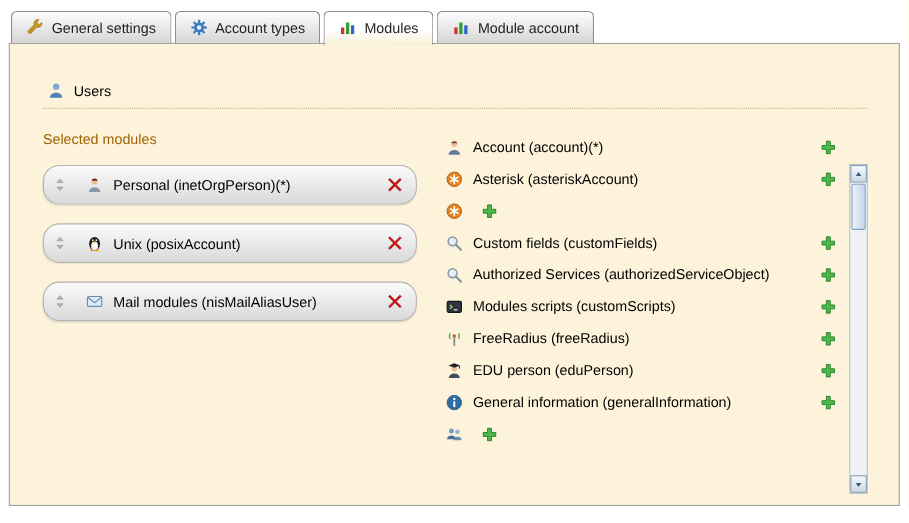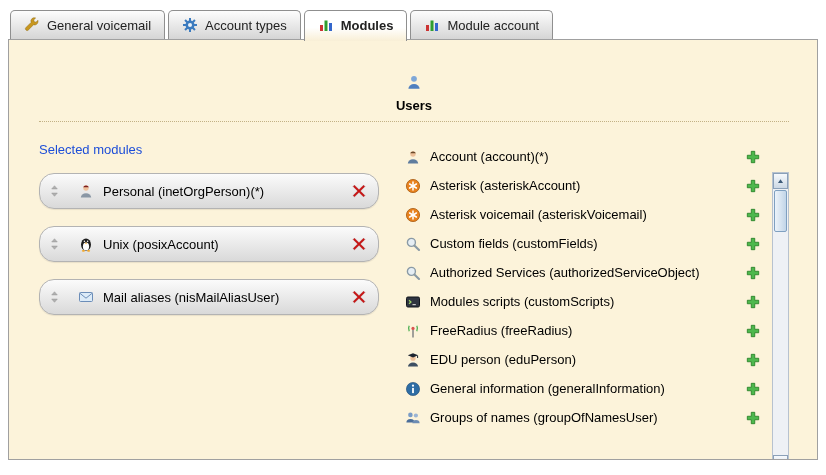--- a/index.html
+++ b/index.html
@@ -11,37 +11,37 @@
   .tabs{display:flex;align-items:flex-end;padding:10px 0 0 10px;position:relative;z-index:2;}
   .tab{
     display:flex;align-items:center;gap:7px;
     border:1px solid #8f8f8f;border-bottom:none;border-radius:5px 5px 0 0;
     padding:6px 13px;margin-right:3px;margin-bottom:1px;
     background:linear-gradient(#fdfdfd,#d5d5d5);
     color:#222;cursor:pointer;white-space:nowrap;
   }
   .tab.active{
     background:linear-gradient(#ffffff 55%,#f9efd6 100%);
-    padding-bottom:8px;margin-bottom:-1px;font-weight:bold;
+    padding-bottom:8px;margin-bottom:-1px;
   }
   
   .panel{
     position:relative;z-index:1;margin:-1px 8px 0 8px;box-sizing:border-box;
     height:421px;border:1px solid #a0a0a0;background:#fcf3da;
     padding:34px 28px 0 30px;overflow:hidden;
   }
   .section-head{
-    display:flex;align-items:center;gap:8px;font-weight:bold;
-    padding:0 4px 8px 4px;border-bottom:1px dotted #c2b185;margin-bottom:20px;flex-direction:column;
+    display:flex;align-items:center;gap:8px;font-weight:normal;
+    padding:0 4px 8px 4px;border-bottom:1px dotted #c2b185;margin-bottom:20px;
   }
   .columns{display:flex;}
   .col-left{width:340px;margin-right:26px;flex:none;}
   .col-right{flex:1;display:flex;min-width:0;}
   .avail-inner{flex:1;min-width:0;}
-  .col-head{font-size:13px;color:#1d4ed8;}
+  .col-head{font-size:13px;color:#a16207;}
   
   .sel-list{margin-top:16px;}
   .sel-row{
     display:flex;align-items:center;height:34px;margin-bottom:17px;
     border:1px solid #b3b3b3;border-radius:15px;
     background:linear-gradient(#fbfbfb,#d9d9d9);
     padding:0 12px 0 8px;box-shadow:0 1px 1px rgba(0,0,0,0.08);
   }
   .sel-row .drag{margin-right:17px;cursor:ns-resize;}
   .sel-row .mod-icon{margin-right:9px;}
@@ -81,21 +81,21 @@
 
 <div class="page">
 
   <div class="tabs">
       <div class="tab">
     <span class="icon16" data-icon="tools-icon">
           <svg viewBox="0 0 16 16">
             <path d="M14 4.6 a3.4 3.4 0 0 1-4.5 3.2 L4.4 12.9 a1.7 1.7 0 1 1-2.4-2.4 L7.1 5.4 A3.4 3.4 0 0 1 11.6 1 L9.7 2.9 l0.5 1.8 1.8 0.5 1.9-1.9 a3.4 3.4 0 0 1 0.1 1.3z" fill="#c8971f" stroke="#8f6a12" stroke-width="0.5"></path>
           </svg>
         </span>
-    <span class="tab-label">General voicemail</span>
+    <span class="tab-label">General settings</span>
   </div>
       <div class="tab">
     <span class="icon16" data-icon="gear-icon">
           <svg viewBox="0 0 16 16">
             <g fill="#3b7bbf">
               <rect x="7" y="1" width="2" height="14"></rect>
               <rect x="1" y="7" width="14" height="2"></rect>
               <rect x="7" y="1" width="2" height="14" transform="rotate(45 8 8)"></rect>
               <rect x="7" y="1" width="2" height="14" transform="rotate(-45 8 8)"></rect>
               <circle cx="8" cy="8" r="4.5"></circle>
@@ -196,21 +196,21 @@
                   <polygon points="8,1.5 11.5,5.5 4.5,5.5" fill="#b0b0b0" stroke="#8a8a8a" stroke-width="0.5"></polygon>
                   <polygon points="8,14.5 11.5,10.5 4.5,10.5" fill="#b0b0b0" stroke="#8a8a8a" stroke-width="0.5"></polygon>
                 </svg>
               </span>
     <span class="mod-icon icon16" data-icon="mail-icon">
                 <svg viewBox="0 0 16 16">
                   <rect x="1.5" y="3.5" width="13" height="9" rx="1" fill="#dcebf8" stroke="#6b8db8"></rect>
                   <path d="M1.8 4.2 L8 9.2 L14.2 4.2" fill="none" stroke="#6b8db8"></path>
                 </svg>
               </span>
-    <span class="sel-label">Mail aliases (nisMailAliasUser)</span>
+    <span class="sel-label">Mail modules (nisMailAliasUser)</span>
     <span class="del icon14" data-icon="delete-icon">
                 <svg viewBox="0 0 16 16">
                   <path d="M2.8 1.3 L8 6.5 L13.2 1.3 L14.7 2.8 L9.5 8 L14.7 13.2 L13.2 14.7 L8 9.5 L2.8 14.7 L1.3 13.2 L6.5 8 L1.3 2.8 z" fill="#cc1111" stroke="#8d0c0c" stroke-width="0.4"></path>
                 </svg>
               </span>
   </div>
           </div>
       </div>
 
       <div class="col-right">
@@ -253,21 +253,20 @@
     <span class="mod-icon icon16" data-icon="asterisk-icon">
                   <svg viewBox="0 0 16 16">
                     <circle cx="8" cy="8" r="6.6" fill="#e8821e" stroke="#a85a10" stroke-width="0.8"></circle>
                     <g stroke="#fff" stroke-width="1.5" stroke-linecap="round">
                       <line x1="8" y1="4" x2="8" y2="12"></line>
                       <line x1="4.6" y1="6" x2="11.4" y2="10"></line>
                       <line x1="11.4" y1="6" x2="4.6" y2="10"></line>
                     </g>
                   </svg>
                 </span>
-    <span class="avail-label">Asterisk voicemail (asteriskVoicemail)</span>
     <span class="add icon14" data-icon="plus-icon">
                   <svg viewBox="0 0 16 16">
                     <path d="M6 1.5 h4 v4.5 h4.5 v4 h-4.5 v4.5 h-4 v-4.5 h-4.5 v-4 h4.5 z" fill="#4db84d" stroke="#1f7a1f" stroke-width="0.9"></path>
                   </svg>
                 </span>
   </div>
               <div class="avail-row">
     <span class="mod-icon icon16" data-icon="magnifier-icon">
                   <svg viewBox="0 0 16 16">
                     <circle cx="6.4" cy="6.4" r="4" fill="#e6eef4" stroke="#8a9aa5" stroke-width="1.4"></circle>
@@ -359,21 +358,20 @@
   </div>
               <div class="avail-row">
     <span class="mod-icon icon16" data-icon="group-icon">
                   <svg viewBox="0 0 16 16">
                     <circle cx="5.4" cy="4.9" r="2.3" fill="#7a9cc6"></circle>
                     <path d="M1.4 12.4 a4.1 3.5 0 0 1 8.2 0z" fill="#4a6d99"></path>
                     <circle cx="10.9" cy="5.5" r="2.1" fill="#9ab4d4"></circle>
                     <path d="M7.4 13.2 a3.6 3.1 0 0 1 7.2 0z" fill="#6d8cb3"></path>
                   </svg>
                 </span>
-    <span class="avail-label">Groups of names (groupOfNamesUser)</span>
     <span class="add icon14" data-icon="plus-icon">
                   <svg viewBox="0 0 16 16">
                     <path d="M6 1.5 h4 v4.5 h4.5 v4 h-4.5 v4.5 h-4 v-4.5 h-4.5 v-4 h4.5 z" fill="#4db84d" stroke="#1f7a1f" stroke-width="0.9"></path>
                   </svg>
                 </span>
   </div>
             </div>
         </div>
         <div class="scrollbar">
           <div class="sb-btn">

